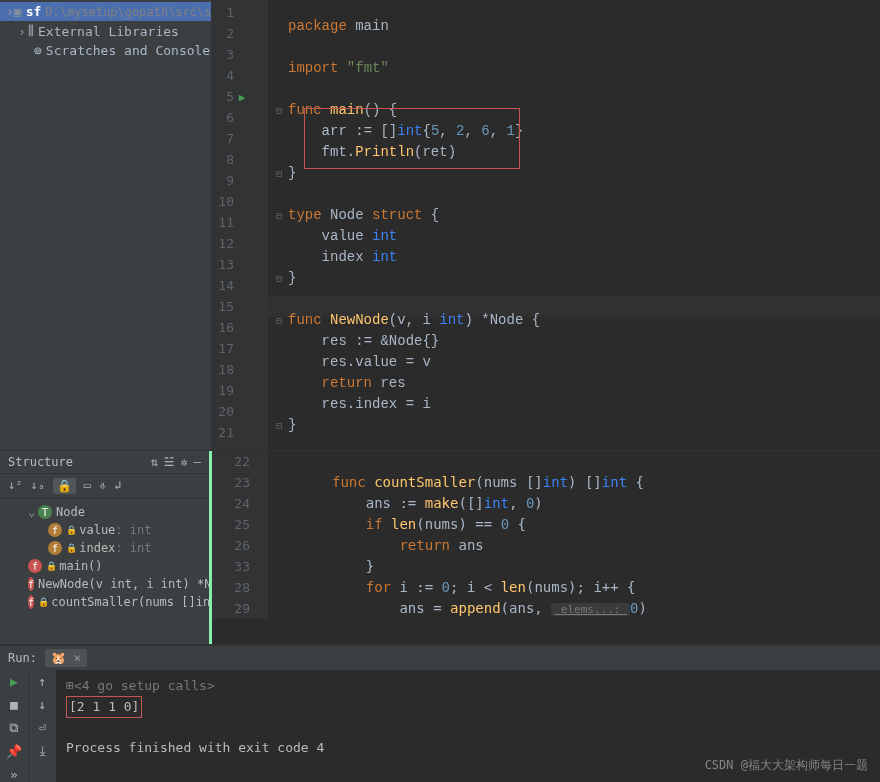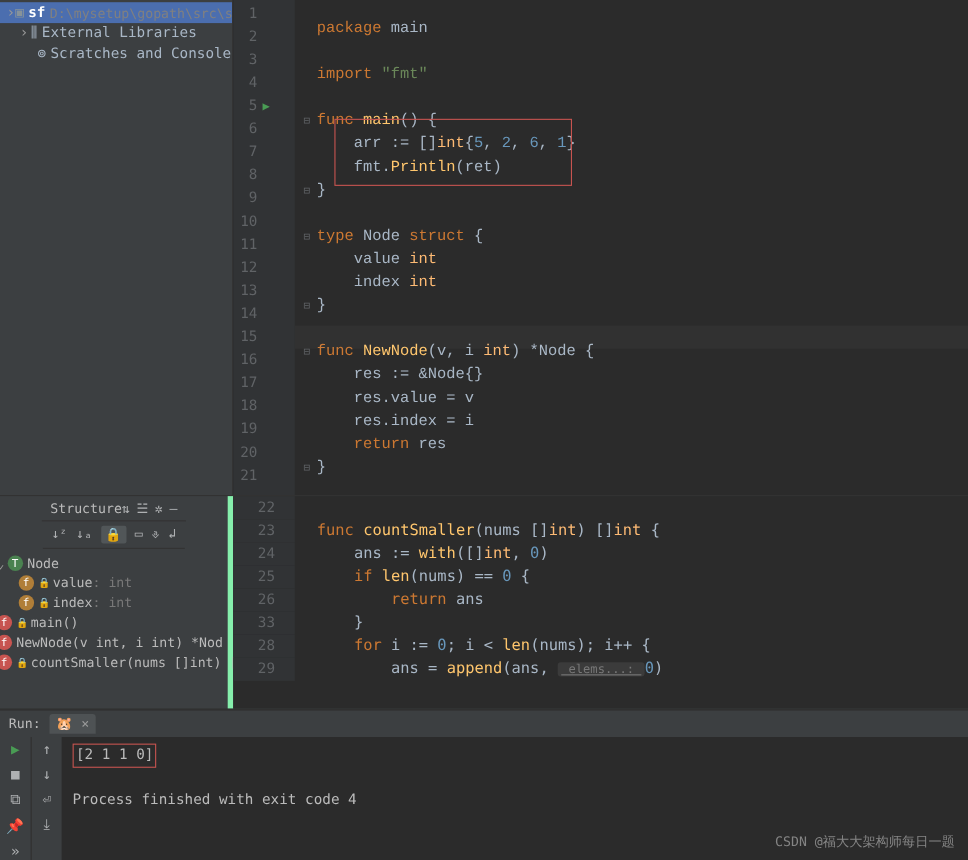--- a/index.html
+++ b/index.html
@@ -45,38 +45,37 @@
 }
 .gutter .ln { padding: 0 18px 0 0; height: 21px; line-height: 21px; }
 .run-gutter { width: 16px; color: #499c54; text-align: center; font-size: 11px; display:inline-block;}
 .code-area { flex: 1; font-family: Consolas, "Courier New", monospace; font-size: 14px; padding-top: 16px; position: relative;}
 .code-line { height: 21px; line-height: 21px; padding-left: 8px; white-space: pre; }
 .fold-col { display:inline-block; width:12px; color:#606366; font-size:10px;}
 .kw { color: #cc7832; }
 .fn { color: #ffc66d; }
 .str { color: #6a8759; }
 .num { color: #6897bb; }
-.typ { color: #fdba74; }
+.typ { color: #3b82f6; }
 .ident { color: #a9b7c6; }
 .paramhint { background: #3b3b3b; color: #787878; font-size: 11px; padding: 0 3px; border-radius: 3px; text-decoration: underline;}
 .caret-line { position:absolute; left:0; right:0; height:21px; background: rgba(255,255,255,0.03); }
 
 .structure-panel {
   height: 195px;
   background: #3c3f41;
   border-top: 1px solid #323232;
   border-bottom: 1px solid #323232;
   display:flex;
 }
 .structure-left {
   width: 212px;
-  border-right: 5px solid #86efac;
+  border-right: 3px solid #86efac;
   display: flex;
   flex-direction: column;
-  align-items: center;
 }
 .struct-header {
   display: flex;
   align-items: center;
   justify-content: space-between;
   padding: 4px 8px;
   border-bottom: 1px solid #323232;
   font-size: 12px;
   color: #bbb;
 }
@@ -89,21 +88,21 @@
 .s-ind1 { padding-left: 28px; }
 .s-ind2 { padding-left: 48px; }
 .s-icon-t { background:#4a8250; color:#fff; width:14px; height:14px; border-radius:50%; display:inline-flex; align-items:center; justify-content:center; font-size:10px; margin-right:4px;}
 .s-icon-f { background:#b07e38; color:#fff; width:14px; height:14px; border-radius:50%; display:inline-flex; align-items:center; justify-content:center; font-size:10px; margin-right:4px;}
 .s-icon-fn { background:#c75450; color:#fff; width:14px; height:14px; border-radius:50%; display:inline-flex; align-items:center; justify-content:center; font-size:10px; margin-right:4px;}
 .s-name { color: #bbb; }
 .s-type { color: #787878; }
 .lock { color:#c75450; font-size:9px; margin-right:2px;}
 
 .structure-right { flex: 1; background: #2b2b2b; }
-.sr-row { display:flex; }
+.sr-row { display:flex;gap:44px; }
 .sr-ln { width:56px; text-align:right; padding-right:18px; color:#606366; height:21px; line-height:21px; background:#313335;}
 .sr-code { flex:1; height:21px; line-height:21px; padding-left:8px; font-family: Consolas, monospace; font-size:14px; white-space:pre;}
 
 .run-panel { flex: 1; background: #2b2b2b; display: flex; flex-direction: column; border-top: 1px solid #323232;}
 .run-header { display: flex; align-items: center; background: #3c3f41; height: 24px; padding: 0 8px; font-size: 12px; color: #bbb;}
 .run-tab { display: flex; align-items: center; gap: 4px; padding: 2px 6px; background: #4e5254; border-radius: 3px 3px 0 0; margin-left: 8px;}
 .run-tab .close { color: #999; cursor: pointer; margin-left: 4px;}
 .run-body { flex: 1; display: flex; }
 .run-tools-left { width: 28px; background: #3c3f41; display: flex; flex-direction: column; align-items:center; padding-top: 4px; gap: 8px; color: #afb1b3; font-size: 13px;}
 .run-tools-left span { cursor: pointer; }
@@ -174,22 +173,22 @@
         <div class="code-line"><span class="fold-col"></span></div>
         <div class="code-line"><span class="fold-col">⊟</span><span class="kw">type</span> <span class="ident">Node</span> <span class="kw">struct</span> {</div>
         <div class="code-line"><span class="fold-col"></span>    <span class="ident">value</span> <span class="typ">int</span></div>
         <div class="code-line"><span class="fold-col"></span>    <span class="ident">index</span> <span class="typ">int</span></div>
         <div class="code-line"><span class="fold-col">⊟</span>}</div>
         <div class="caret-line" style="top: 296px;"></div>
         <div class="code-line"><span class="fold-col"></span></div>
         <div class="code-line"><span class="fold-col">⊟</span><span class="kw">func</span> <span class="fn">NewNode</span>(<span class="ident">v</span>, <span class="ident">i</span> <span class="typ">int</span>) *<span class="ident">Node</span> {</div>
         <div class="code-line"><span class="fold-col"></span>    <span class="ident">res</span> := &amp;<span class="ident">Node</span>{}</div>
         <div class="code-line"><span class="fold-col"></span>    <span class="ident">res</span>.<span class="ident">value</span> = <span class="ident">v</span></div>
+        <div class="code-line"><span class="fold-col"></span>    <span class="kw">return</span> <span class="ident">res</span></div>
         <div class="code-line"><span class="fold-col"></span>    <span class="ident">res</span>.<span class="ident">index</span> = <span class="ident">i</span></div>
-        <div class="code-line"><span class="fold-col"></span>    <span class="kw">return</span> <span class="ident">res</span></div>
         <div class="code-line"><span class="fold-col">⊟</span>}</div>
         <div style="position: absolute; border: 1px solid rgb(199, 84, 80); left: 36px; top: 108px; width: 216px; height: 61px; pointer-events: none;"></div>
       </div>
   </div>
 </div>
 
 <div class="structure-panel">
   <div class="structure-left">
     <div class="struct-header">
       <span>Structure</span>
@@ -251,21 +250,21 @@
       <div class="sr-row">
         <div class="sr-ln">22</div>
         <div class="sr-code"><span class="fold-col"></span></div>
       </div>
       <div class="sr-row">
         <div class="sr-ln">23</div>
         <div class="sr-code"><span class="fold-col"></span><span class="kw">func</span> <span class="fn">countSmaller</span>(<span class="ident">nums</span> []<span class="typ">int</span>) []<span class="typ">int</span> {</div>
       </div>
       <div class="sr-row">
         <div class="sr-ln">24</div>
-        <div class="sr-code"><span class="fold-col"></span>    <span class="ident">ans</span> := <span class="fn">with</span>([]<span class="typ">int</span>, <span class="num">0</span>)</div>
+        <div class="sr-code"><span class="fold-col"></span>    <span class="ident">ans</span> := <span class="fn">make</span>([]<span class="typ">int</span>, <span class="num">0</span>)</div>
       </div>
       <div class="sr-row">
         <div class="sr-ln">25</div>
         <div class="sr-code"><span class="fold-col"></span>    <span class="kw">if</span> <span class="fn">len</span>(<span class="ident">nums</span>) == <span class="num">0</span> {</div>
       </div>
       <div class="sr-row">
         <div class="sr-ln">26</div>
         <div class="sr-code"><span class="fold-col"></span>        <span class="kw">return</span> <span class="ident">ans</span></div>
       </div>
       <div class="sr-row">
@@ -299,20 +298,21 @@
       <span>📌</span>
       <span>»</span>
     </div>
     <div class="run-tools-2">
       <span>↑</span>
       <span>↓</span>
       <span>⏎</span>
       <span>⤓</span>
     </div>
     <div class="console">
+      <div><span class="hint">⊞</span><span class="hint">&lt;4 go setup calls&gt;</span></div>
       <div><span class="out-box">[2 1 1 0]</span></div>
       <div>&nbsp;</div>
       <div>Process finished with exit code 4</div>
     </div>
   </div>
 </div>
 
 <div class="watermark">CSDN @福大大架构师每日一题</div>
 
 </body></html>

